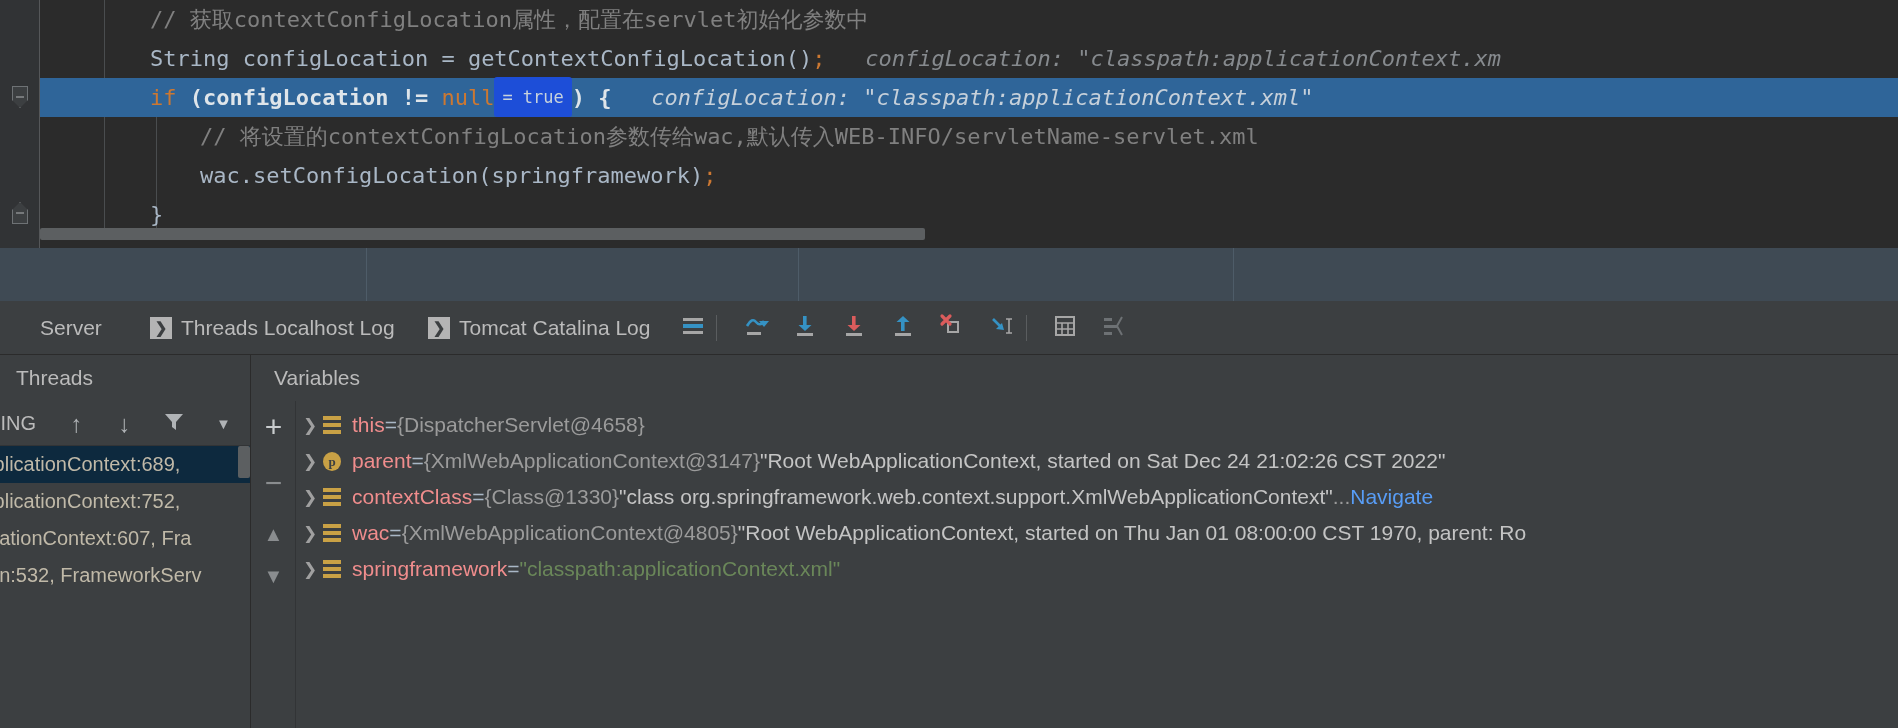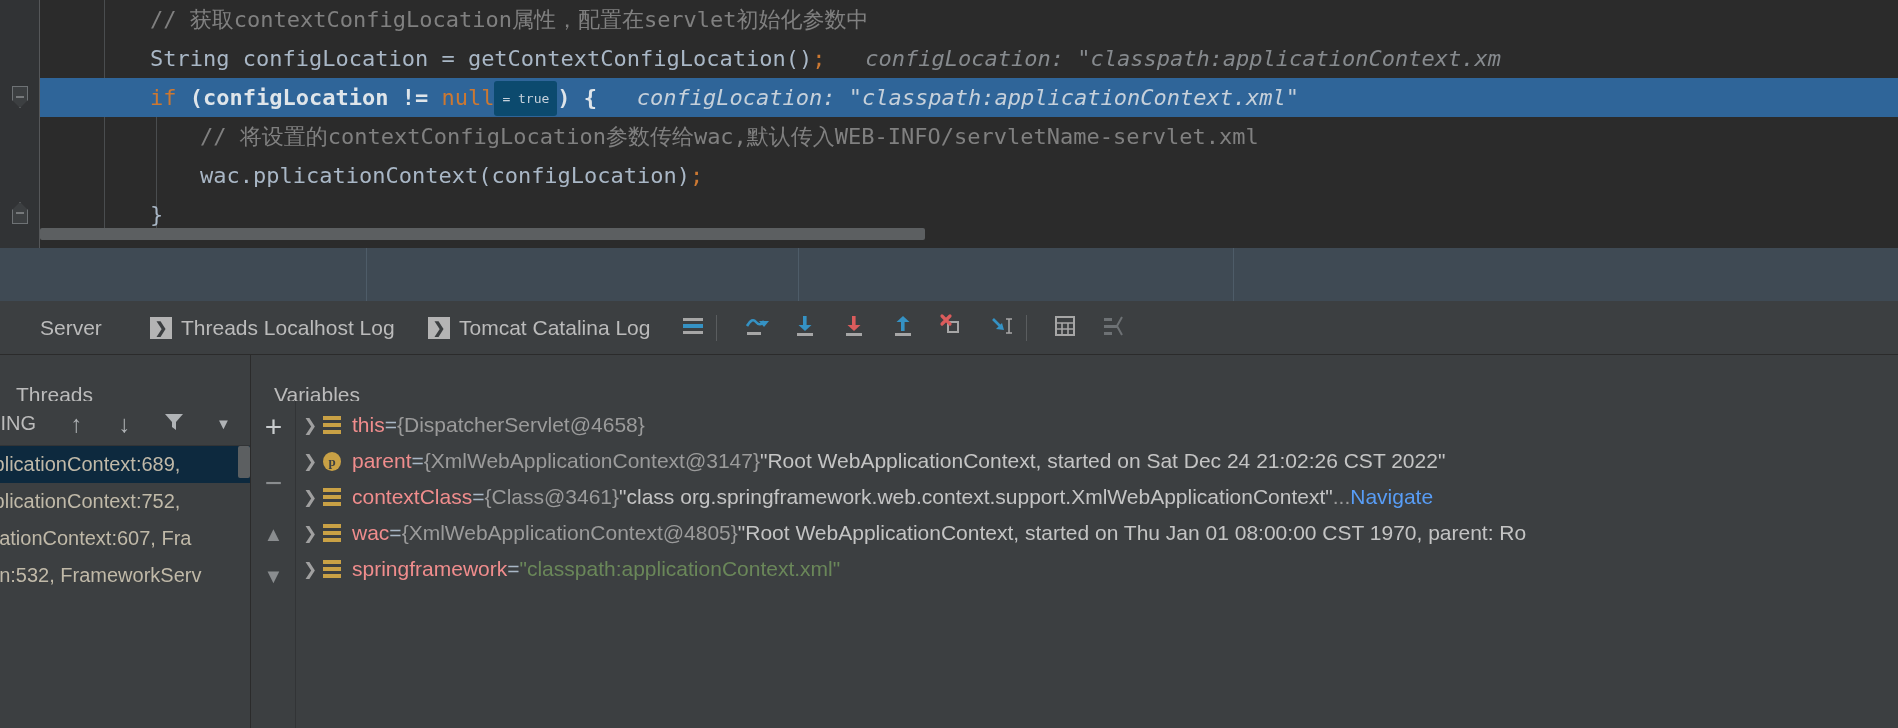--- a/index.html
+++ b/index.html
@@ -51,21 +51,21 @@
   .tok-plain { color: #a9b7c6; }
   .tok-null { color: #cc7832; text-align: right; }
   .tok-semi { color: #cc7832; }
   .tok-comment { color: #808080; }
   .tok-hint {
     color: #868a8e; font-style: italic;
   }
   .code-line.hl .tok-hint { color: #c6d0da; }
   .code-line.hl .tok-plain { color: #dfe5ea; font-weight: bold; }
   .inline-val {
-    background: #0c4a6e; color: #c7d2dc; font-size: 13px;
+    background: #1d4ed8; color: #c7d2dc; font-size: 17px;
     padding: 10px 8px; border-radius: 3px; font-style: normal;
     position: relative; top: -2px;
   }
 
   .hscroll-track {
     position: absolute; left: 40px; top: 228px; width: 1858px; height: 12px;
   }
   .hscroll-thumb {
     position: absolute; left: 0; top: 0; width: 885px; height: 12px;
     background: #5c5f61; border-radius: 2px;
@@ -101,21 +101,21 @@
     position: absolute; top: 10px; width: 34px; height: 34px;
     display: flex; align-items: center; justify-content: center; cursor: pointer;
   }
 
   
   .panels-head {
     position: absolute; left: 0; top: 355px; width: 1898px; height: 46px;
     background: #3c3f41;
   }
   .panel-title {
-    position: absolute; top: 17px; height: 46px; line-height: 46px;
+    position: absolute; top: 0; height: 46px; line-height: 46px;
     color: #bbbbbb; font-size: 21px;
   }
   .vdiv {
     position: absolute; top: 355px; width: 1px; height: 373px; background: #2b2b2b;
   }
 
   
   .threads {
     position: absolute; left: 0; top: 401px; width: 250px; height: 327px;
     background: #3c3f41; overflow: hidden;
@@ -203,21 +203,21 @@
     <div class="fold-marker pointy-up" style="top:202px;"></div>
 
     <div class="indent-guide" style="left:104px; top:0; height:228px;"></div>
     <div class="indent-guide" style="left:156px; top:117px; height:111px;"></div>
 
     <div id="code-lines">
         <div class="code-line" style="top: 0px;"><span class="txt" style="padding-left: 110px;"><span class="tok-comment">// 获取contextConfigLocation属性，配置在servlet初始化参数中</span></span></div>
         <div class="code-line" style="top: 39px;"><span class="txt" style="padding-left: 110px;"><span class="tok-plain">String configLocation = getContextConfigLocation()</span><span class="tok-semi">;</span><span class="tok-hint">   configLocation: "classpath:applicationContext.xm</span></span></div>
         <div class="code-line hl" style="top: 78px;"><span class="txt" style="padding-left: 110px;"><span class="tok-kw">if</span><span class="tok-plain"> (configLocation != </span><span class="tok-null">null</span><span class="inline-val">= true</span><span class="tok-plain">) {</span><span class="tok-hint">   configLocation: "classpath:applicationContext.xml"</span></span></div>
         <div class="code-line" style="top: 117px;"><span class="txt" style="padding-left: 160px;"><span class="tok-comment">// 将设置的contextConfigLocation参数传给wac,默认传入WEB-INFO/servletName-servlet.xml</span></span></div>
-        <div class="code-line" style="top: 156px;"><span class="txt" style="padding-left: 160px;"><span class="tok-plain">wac.pplicationContext(configLocation)</span><span class="tok-semi">;</span></span></div>
+        <div class="code-line" style="top: 156px;"><span class="txt" style="padding-left: 160px;"><span class="tok-plain">wac.setConfigLocation(springframework)</span><span class="tok-semi">;</span></span></div>
         <div class="code-line" style="top: 195px;"><span class="txt" style="padding-left: 110px;"><span class="tok-plain">}</span></span></div>
       </div>
 
     <div class="hscroll-track">
       <div class="hscroll-thumb"></div>
     </div>
   </div>
 
   <div class="status-strip">
     <div class="seg" style="left:366px;"></div>
@@ -372,21 +372,21 @@
           <span class="vname">parent</span>
           <span class="veq"> = </span>
           <span class="vtype">{XmlWebApplicationContext@3147}</span>
           <span class="vstr"> "Root WebApplicationContext, started on Sat Dec 24 21:02:26 CST 2022"</span>
         </div>
         <div class="var-row" style="top: 78px;">
           <span class="chev">❯</span>
           <span class="vicon field"></span>
           <span class="vname">contextClass</span>
           <span class="veq"> = </span>
-          <span class="vtype">{Class@3461}</span>
+          <span class="vtype">{Class@1330}</span>
           <span class="vstr"> "class org.springframework.web.context.support.XmlWebApplicationContext"</span>
           <span class="vellip"> ... </span>
           <span class="vlink">Navigate</span>
         </div>
         <div class="var-row" style="top: 114px;">
           <span class="chev">❯</span>
           <span class="vicon field"></span>
           <span class="vname">wac</span>
           <span class="veq"> = </span>
           <span class="vtype">{XmlWebApplicationContext@4805}</span>

